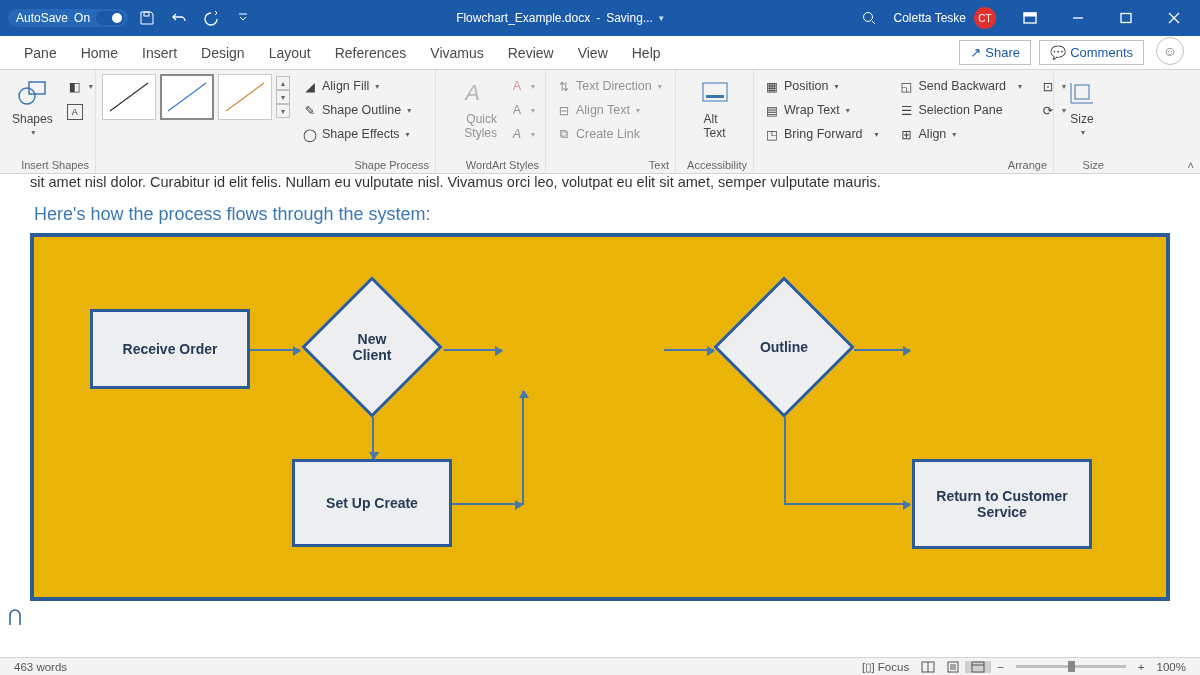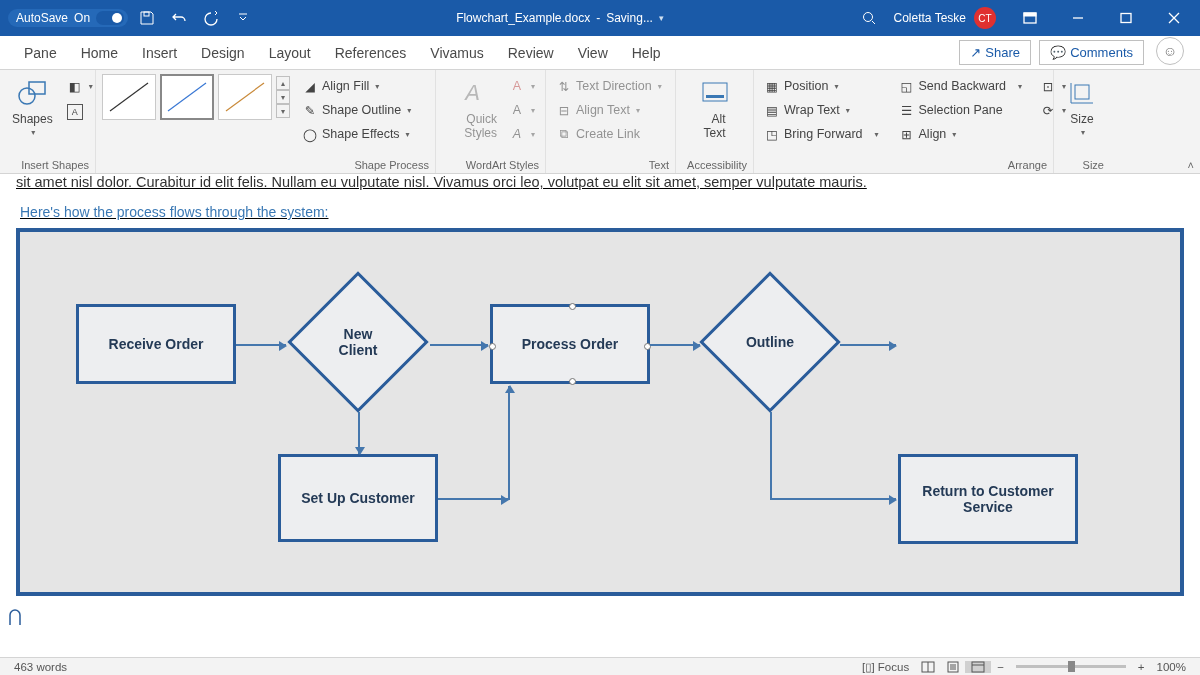--- a/index.html
+++ b/index.html
@@ -42,24 +42,24 @@
 .style-gal { display:flex; gap:4px; align-items:center; }
 .style-sw { width:54px; height:46px; border:1px solid #c9c9c9; background:#fff; display:flex; align-items:center; justify-content:center; }
 .style-sw.sel { border:2px solid #888; }
 .gal-more { display:flex; flex-direction:column; gap:0; }
 .gal-more div { width:14px; height:14px; border:1px solid #c0c0c0; font-size:8px; display:flex; align-items:center; justify-content:center; color:#666; }
 .vstack { display:flex; flex-direction:column; }
 .collapse-rib { position:absolute; right:6px; bottom:2px; font-size:11px; color:#666; cursor:pointer; }
 
 
 .doc { position:absolute; top:174px; left:0; right:0; bottom:18px; background:#fff; overflow:hidden; }
-.docbody { padding:0 16px;text-decoration:underline; }
+.docbody { padding:0 30px; }
 .truncline { color:#333; font-size:14.5px; white-space:nowrap; overflow:hidden; }
-.flow-caption { color:#3a78b4; font-size:14px; margin:14px 0 8px 4px; }
-.canvas { border:4px solid #2a5c9a; height:368px; position:relative; background:#e5e5e5; }
+.flow-caption { color:#3a78b4; font-size:18px; margin:14px 0 8px 4px; }
+.canvas { border:4px solid #2a5c9a; height:368px; position:relative; background:#eab308; }
 .fc-box { position:absolute; border:3px solid #2a5c9a; background:#edeef0; display:flex; align-items:center; justify-content:center; text-align:center; font-size:14px; font-weight:600; color:#243a56; padding:4px; }
 .fc-diam { position:absolute; }
 .fc-diam .shape { width:100%; height:100%; border:3px solid #2a5c9a; background:#edeef0; transform:rotate(45deg); }
 .fc-diam .lbl { position:absolute; inset:0; display:flex; align-items:center; justify-content:center; text-align:center; font-size:14px; font-weight:600; color:#243a56; }
 .arrow { position:absolute; }
 .arrow.h { height:0; border-top:2px solid #4577ad; }
 .arrow.h::after { content:""; position:absolute; right:-1px; top:-5px; border-left:8px solid #4577ad; border-top:5px solid transparent; border-bottom:5px solid transparent; }
 .arrow.v { width:0; border-left:2px solid #4577ad; }
 .arrow.v.down::after { content:""; position:absolute; bottom:-1px; left:-5px; border-top:8px solid #4577ad; border-left:5px solid transparent; border-right:5px solid transparent; }
 .arrow.v.up::after { content:""; position:absolute; top:-1px; left:-5px; border-bottom:8px solid #4577ad; border-left:5px solid transparent; border-right:5px solid transparent; }
@@ -293,21 +293,21 @@
 
   <div class="rgroup" style="width:78px">
     <div class="body" style="justify-content:center;width:100%">
       <div class="bigbtn">
         <div class="ic">
             <svg width="28" height="24" viewBox="0 0 28 24">
               <rect x="2" y="2" width="24" height="18" fill="none" stroke="#3a78b4"></rect>
               <rect x="5" y="14" width="18" height="3" fill="#3a78b4"></rect>
             </svg>
           </div>
-        <span style="white-space:pre-line;text-align:right">Alt
+        <span style="white-space:pre-line;text-align:left">Alt
 Text</span>
       </div>
     </div>
     <div class="label">Accessibility</div>
   </div>
 
   <div class="rgroup" style="width:300px">
     <div class="body">
       <div class="vstack">
         <div class="smbtn">
@@ -385,36 +385,29 @@
       <div class="fc-box" style="left:56px;top:72px;width:160px;height:80px">
           <span>Receive Order</span>
         </div>
 
       <div class="fc-diam" style="left:288px;top:60px;width:100px;height:100px">
         <div class="shape"></div>
           <div class="lbl" style="white-space:pre-line">New
 Client</div>
       </div>
 
-      <div class="fc-box" style="left:470px;top:72px;width:160px;height:80px">
-        <span>Process Order</span>
-        <div class="sel-handle" style="left:-4px;top:36px"></div>
-        <div class="sel-handle" style="right:-4px;top:36px"></div>
-        <div class="sel-handle" style="left:76px;top:-4px"></div>
-        <div class="sel-handle" style="left:76px;bottom:-4px"></div>
-      </div>
 
       <div class="fc-diam" style="left:700px;top:60px;width:100px;height:100px">
         <div class="shape"></div>
           <div class="lbl">Outline</div>
       </div>
 
 
       <div class="fc-box" style="left:258px;top:222px;width:160px;height:88px">
-          <span>Set Up Customer</span>
+          <span>Set Up Create</span>
         </div>
       <div class="fc-box" style="left:878px;top:222px;width:180px;height:90px">
           <span style="white-space:pre-line">Return to Customer Service</span>
         </div>
 
       <div class="arrow h" style="left:216px;top:112px;width:50px"></div>
       <div class="arrow h" style="left:410px;top:112px;width:58px"></div>
       <div class="arrow h" style="left:630px;top:112px;width:50px"></div>
       <div class="arrow h" style="left:820px;top:112px;width:56px"></div>
       <div class="arrow v down" style="left:338px;top:180px;height:42px"></div>

